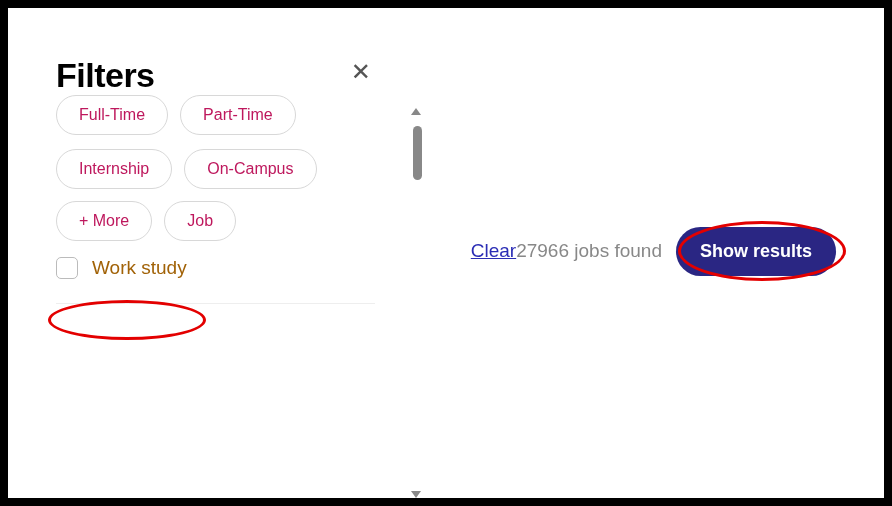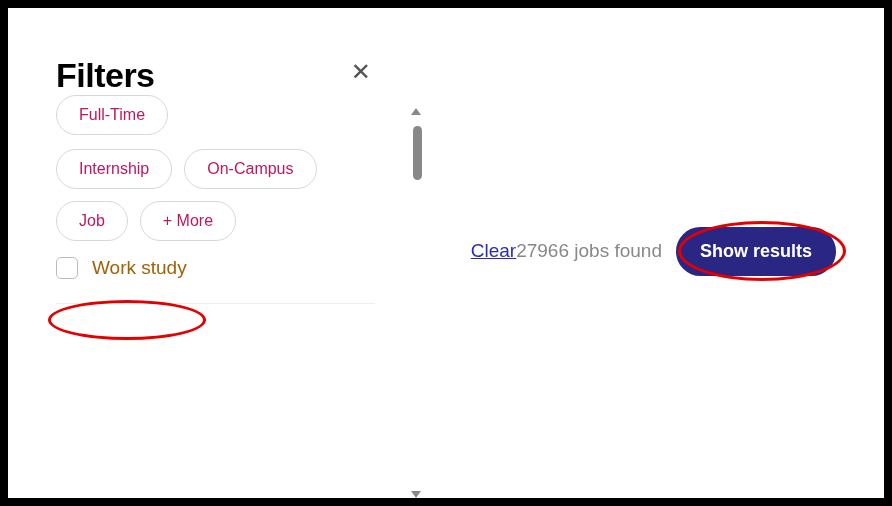--- a/index.html
+++ b/index.html
@@ -195,27 +195,28 @@
     <div class="modal-header">
       <h1 class="title">Filters</h1>
       <button class="close-btn">
         <span>✕</span>
       </button>
     </div>
 
 
     <div class="pill-row">
       <button class="pill">Full-Time</button>
+      <button class="pill">Part-Time</button>
     </div>
 
     <div class="pill-row">
       <button class="pill">Internship</button>
       <button class="pill">On-Campus</button>
+      <button class="pill">+ More</button>
       <button class="pill">Job</button>
-      <button class="pill">+ More</button>
     </div>
 
     <div class="checkbox-row">
       <div class="checkbox"></div>
       <span class="checkbox-label">Work study</span>
     </div>
 
 
     <div class="divider"></div>
 

